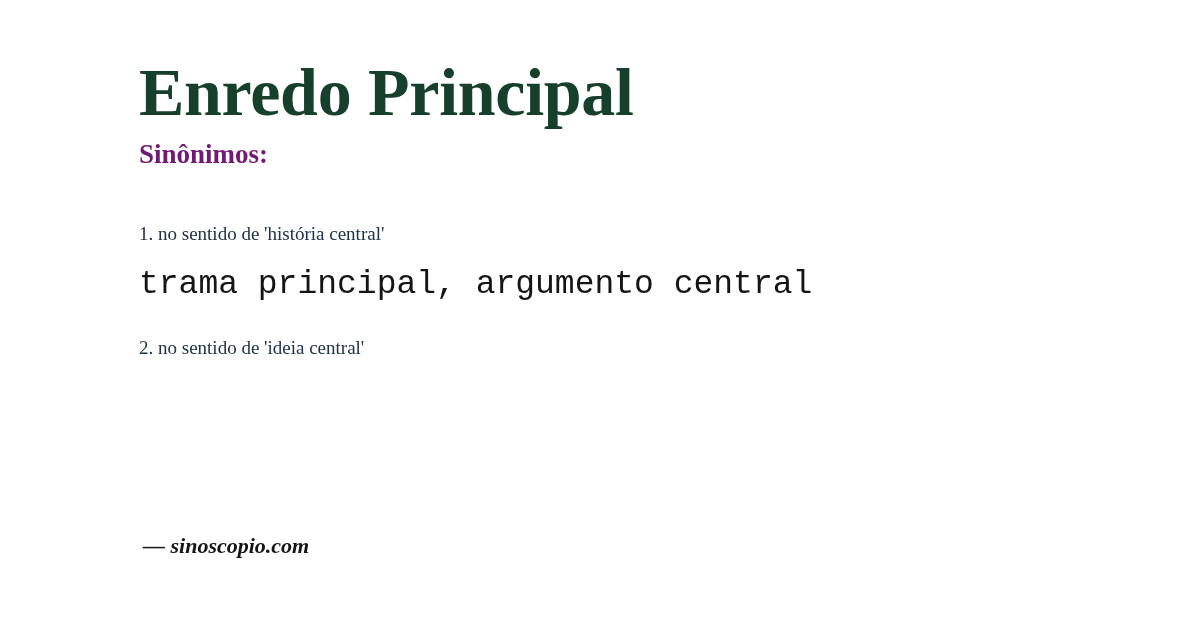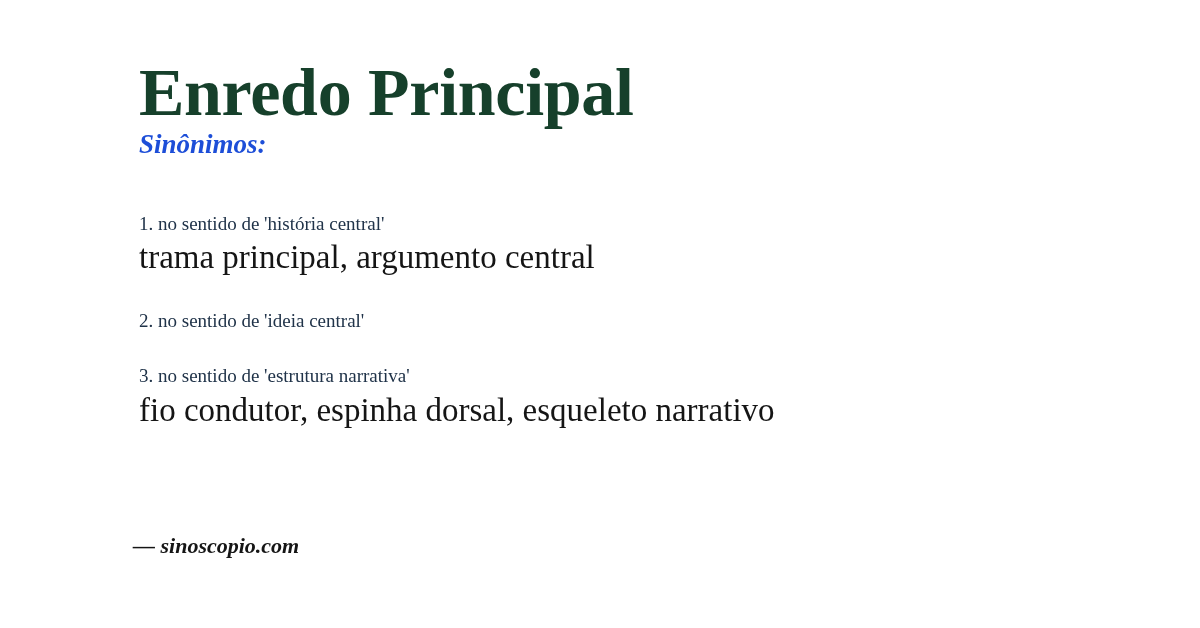--- a/index.html
+++ b/index.html
@@ -36,27 +36,26 @@
     font-family: "Liberation Serif", "DejaVu Serif", serif;
     font-size: 68px;
     font-weight: 700;
     line-height: 1.0;
     letter-spacing: -0.3px;
     color: #16402b;
     white-space: nowrap;
   }
 
   .subtitle {
-    margin: 4px 0 0 0;
+    margin: 14px 0 0 0;
     font-family: "Liberation Serif", "DejaVu Serif", serif;
     font-size: 27px;
     font-weight: 700;
-    font-style: italic;
     line-height: 1.1;
-    color: #1d4ed8;
+    color: #701a75;
   }
 
   
   .senses {
     margin-top: 52px;
     list-style: none;
     padding: 0;
   }
 
   .sense {
@@ -70,33 +69,33 @@
   .sense-label {
     font-family: "Liberation Serif", "DejaVu Serif", serif;
     font-size: 19px;
     font-weight: 400;
     line-height: 1.25;
     color: #203349;
     white-space: nowrap;
   }
 
   .sense-synonyms {
-    margin-top: 3px;
-    font-family: Liberation Serif, serif;
+    margin-top: 20px;
+    font-family: Liberation Mono, monospace;
     font-size: 33px;
     font-weight: 400;
     line-height: 1.2;
     color: #151515;
     white-space: nowrap;
   }
 
   
   .footer {
     position: absolute;
-    left: 133px;
+    left: 143px;
     top: 533px;
   }
 
   .attribution {
     font-family: "Liberation Serif", "DejaVu Serif", serif;
     font-size: 22px;
     font-weight: 700;
     font-style: italic;
     line-height: 1.2;
     color: #151515;
@@ -117,24 +116,20 @@
 
     <div class="sense">
       <div class="sense-label">1. no sentido de 'história central'</div>
       <div class="sense-synonyms">trama principal, argumento central</div>
     </div>
 
     <div class="sense">
       <div class="sense-label">2. no sentido de 'ideia central'</div>
     </div>
 
-    <div class="sense">
-      <div class="sense-label">3. no sentido de 'estrutura narrativa'</div>
-      <div class="sense-synonyms">fio condutor, espinha dorsal, esqueleto narrativo</div>
-    </div>
 
   </div>
 
   <div class="footer">
     <div class="attribution">— sinoscopio.com</div>
   </div>
 
 </div>
 
 </body></html>

